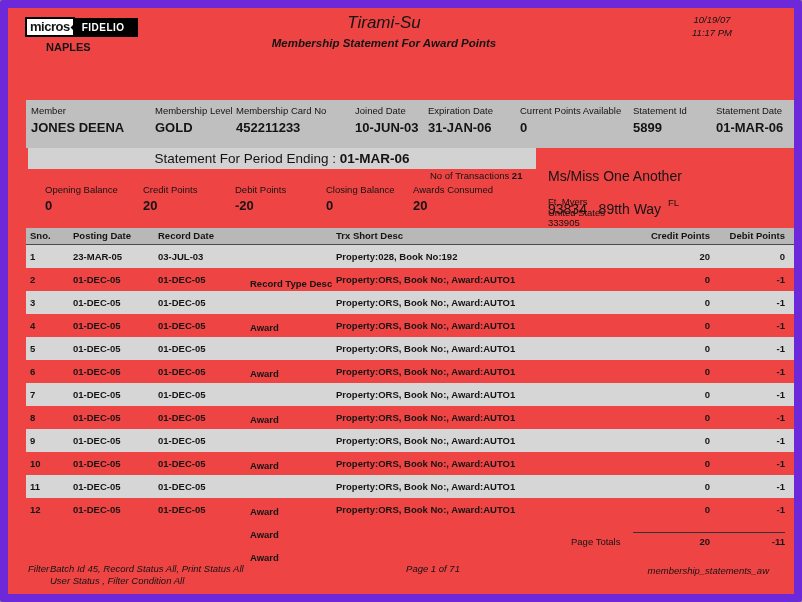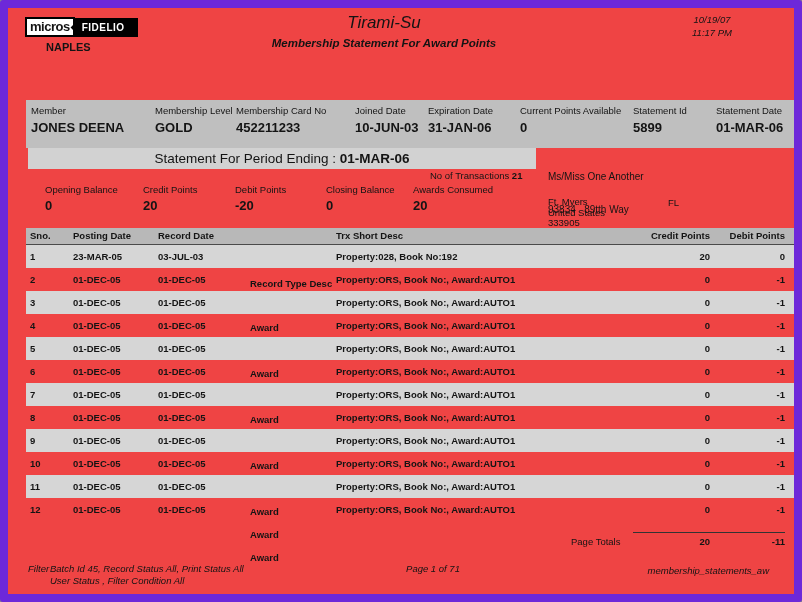--- a/index.html
+++ b/index.html
@@ -32,21 +32,21 @@
   .mfield{position:absolute;top:0;height:38px;white-space:nowrap;}
   .flabel{position:absolute;top:5px;font-size:9.5px;}
   .fvalue{position:absolute;top:20px;font-size:13px;font-weight:bold;}
   .mf-0{left:5px;} .mf-1{left:129px;} .mf-2{left:210px;} .mf-3{left:329px;}
   .mf-4{left:402px;} .mf-5{left:494px;} .mf-6{left:607px;} .mf-7{left:690px;}
   
   .period-band{left:20px;top:140px;width:508px;height:21px;background:var(--period_gray);
     text-align:center;line-height:21px;font-size:13.5px;}
   .period-band .pv{font-weight:bold;}
   
-  .addr-top{left:540px;top:141px;font-size:10px;line-height:11px;white-space:pre;}
+  .addr-top{left:540px;top:141px;font-size:14px;line-height:11px;white-space:pre;}
   .addr-city{left:540px;top:189px;font-size:9.5px;line-height:10.5px;}
   .addr-state{left:660px;top:189px;font-size:9.5px;}
   
   .ntx{left:405px;top:162px;font-size:9.5px;padding-left:17px;}
   .ntx b{font-weight:bold;}
   .summary{left:0;top:176px;width:802px;height:34px;}
   .sfield{position:absolute;top:0;white-space:nowrap;}
   .sf-0{left:37px;} .sf-1{left:135px;} .sf-2{left:227px;} .sf-3{left:318px;} .sf-4{left:405px;}
   .sfield .flabel{top:0;} .sfield .fvalue{top:14px;}
   

